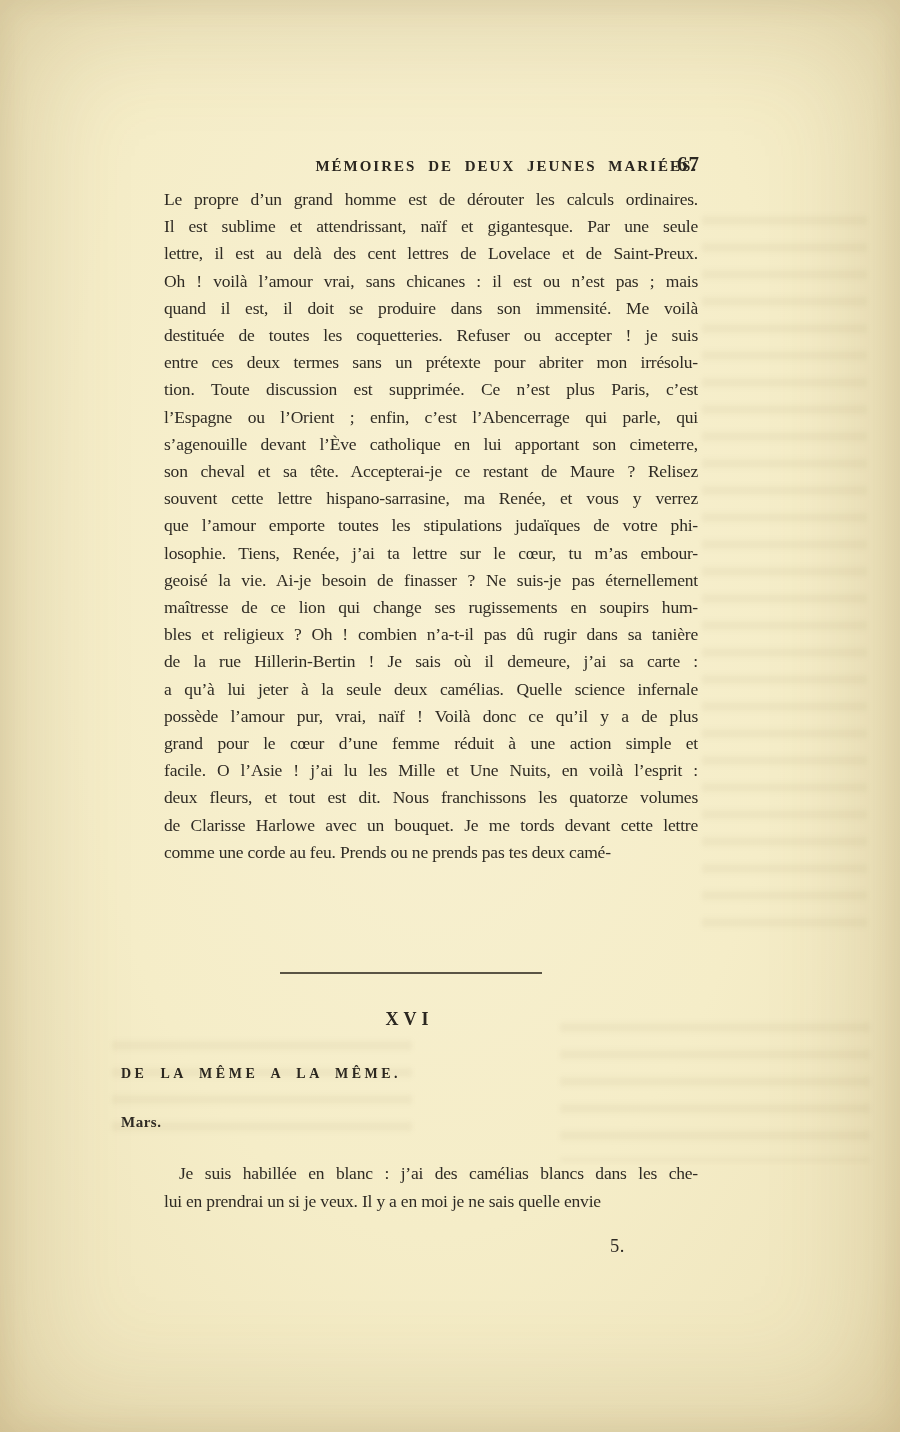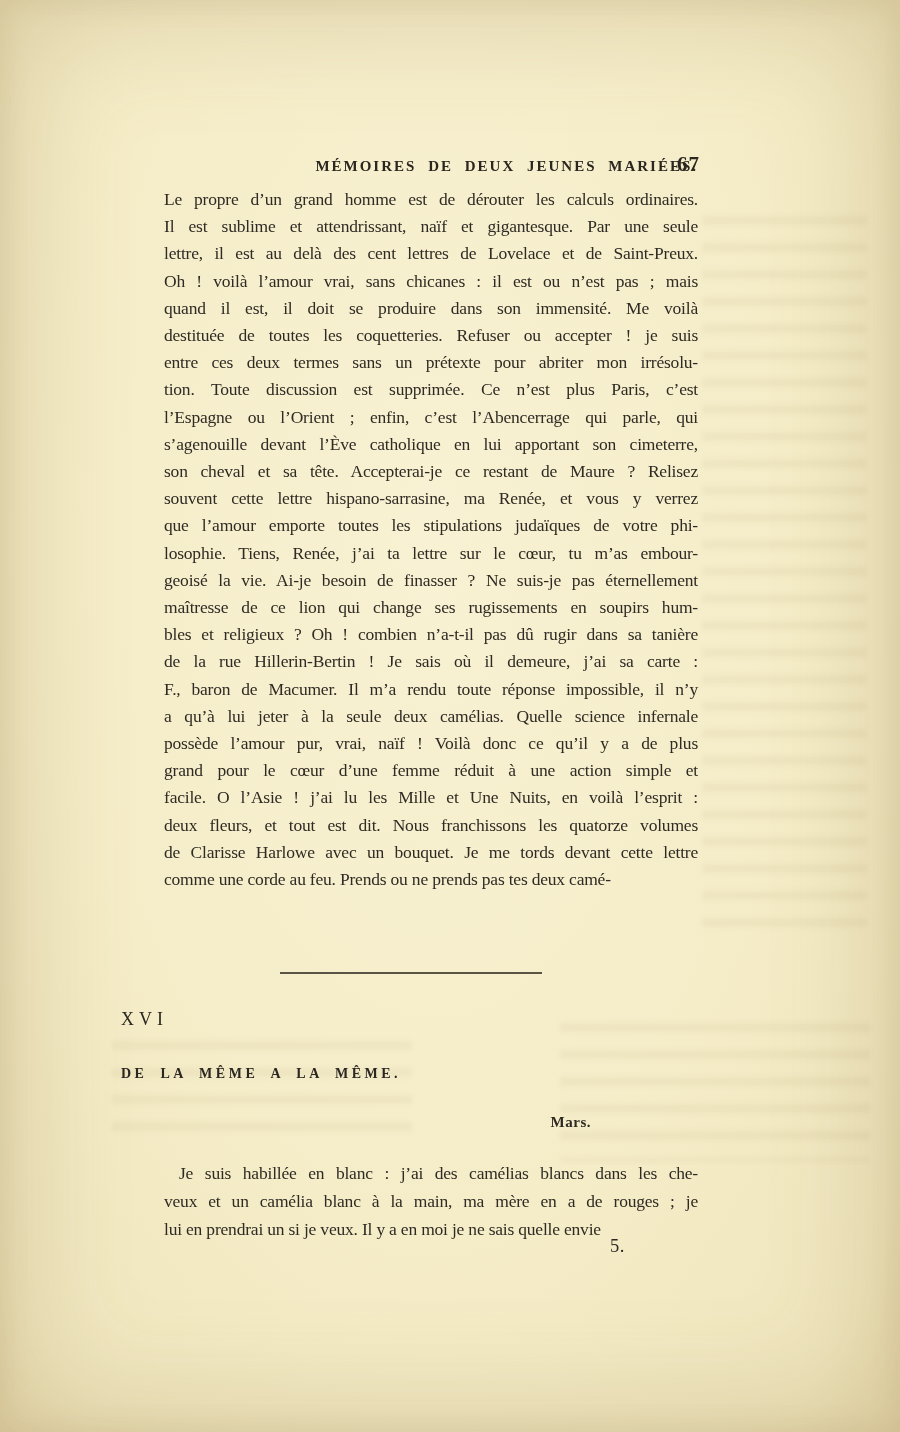--- a/index.html
+++ b/index.html
@@ -68,33 +68,34 @@
   .para2 .line:first-child { text-indent: 15px; }
 
   .separator-rule {
     position: absolute; left: 280px; top: 972px;
     width: 262px; height: 0;
     border-top: 2px solid rgba(62,56,45,0.85);
   }
 
   .section-number {
     position: absolute; left: 121px; top: 1009px; width: 577px;
-    font-size: 18px; font-weight: normal; letter-spacing: 5px;
+    text-align: center;
+    font-size: 18px; font-weight: bold; letter-spacing: 5px;
     color: #2b2720;
   }
   .section-title {
     position: absolute; left: 121px; top: 1066px; width: 577px;
     font-size: 14px; font-weight: bold;
     letter-spacing: 3.5px; word-spacing: 6px;
     color: #2b2720;
   }
   .dateline {
     position: absolute; left: 121px; top: 1114px; width: 577px;
     padding-right: 107px; box-sizing: border-box;
-    text-align: right;
+    text-align: left;
     font-size: 15px; font-weight: bold; letter-spacing: 0.5px;
   }
   .signature-mark {
     position: absolute; left: 610px; top: 1236px;
     font-size: 18.5px; letter-spacing: 0.5px;
   }
 </style>
 </head>
 <body>
 
@@ -120,38 +121,36 @@
       <div class="line">l’Espagne ou l’Orient ; enfin, c’est l’Abencerrage qui parle, qui</div>
       <div class="line">s’agenouille devant l’Ève catholique en lui apportant son cimeterre,</div>
       <div class="line">son cheval et sa tête. Accepterai-je ce restant de Maure ? Relisez</div>
       <div class="line">souvent cette lettre hispano-sarrasine, ma Renée, et vous y verrez</div>
       <div class="line">que l’amour emporte toutes les stipulations judaïques de votre phi-</div>
       <div class="line">losophie. Tiens, Renée, j’ai ta lettre sur le cœur, tu m’as embour-</div>
       <div class="line">geoisé la vie. Ai-je besoin de finasser ? Ne suis-je pas éternellement</div>
       <div class="line">maîtresse de ce lion qui change ses rugissements en soupirs hum-</div>
       <div class="line">bles et religieux ? Oh ! combien n’a-t-il pas dû rugir dans sa tanière</div>
       <div class="line">de la rue Hillerin-Bertin ! Je sais où il demeure, j’ai sa carte :</div>
-      <div class="line">F., baron de Macumer. Il m’a rendu toute réponse impossible, il n’y</div>
       <div class="line">a qu’à lui jeter à la seule deux camélias. Quelle science infernale</div>
       <div class="line">possède l’amour pur, vrai, naïf ! Voilà donc ce qu’il y a de plus</div>
       <div class="line">grand pour le cœur d’une femme réduit à une action simple et</div>
       <div class="line">facile. O l’Asie ! j’ai lu les Mille et Une Nuits, en voilà l’esprit :</div>
       <div class="line">deux fleurs, et tout est dit. Nous franchissons les quatorze volumes</div>
       <div class="line">de Clarisse Harlowe avec un bouquet. Je me tords devant cette lettre</div>
       <div class="line">comme une corde au feu. Prends ou ne prends pas tes deux camé-</div>
     </div>
 
   <div class="separator-rule"></div>
 
   <div class="section-number">XVI</div>
   <div class="section-title">DE LA MÊME A LA MÊME.</div>
   <div class="dateline">Mars.</div>
 
   <div class="para para2">
       <div class="line">Je suis habillée en blanc : j’ai des camélias blancs dans les che-</div>
-      <div class="line">veux et un camélia blanc à la main, ma mère en a de rouges ; je</div>
       <div class="line">lui en prendrai un si je veux. Il y a en moi je ne sais quelle envie</div>
     </div>
 
   <div class="signature-mark">5.</div>
 
   <div class="vignette"></div>
 </div>
 
 </body></html>

